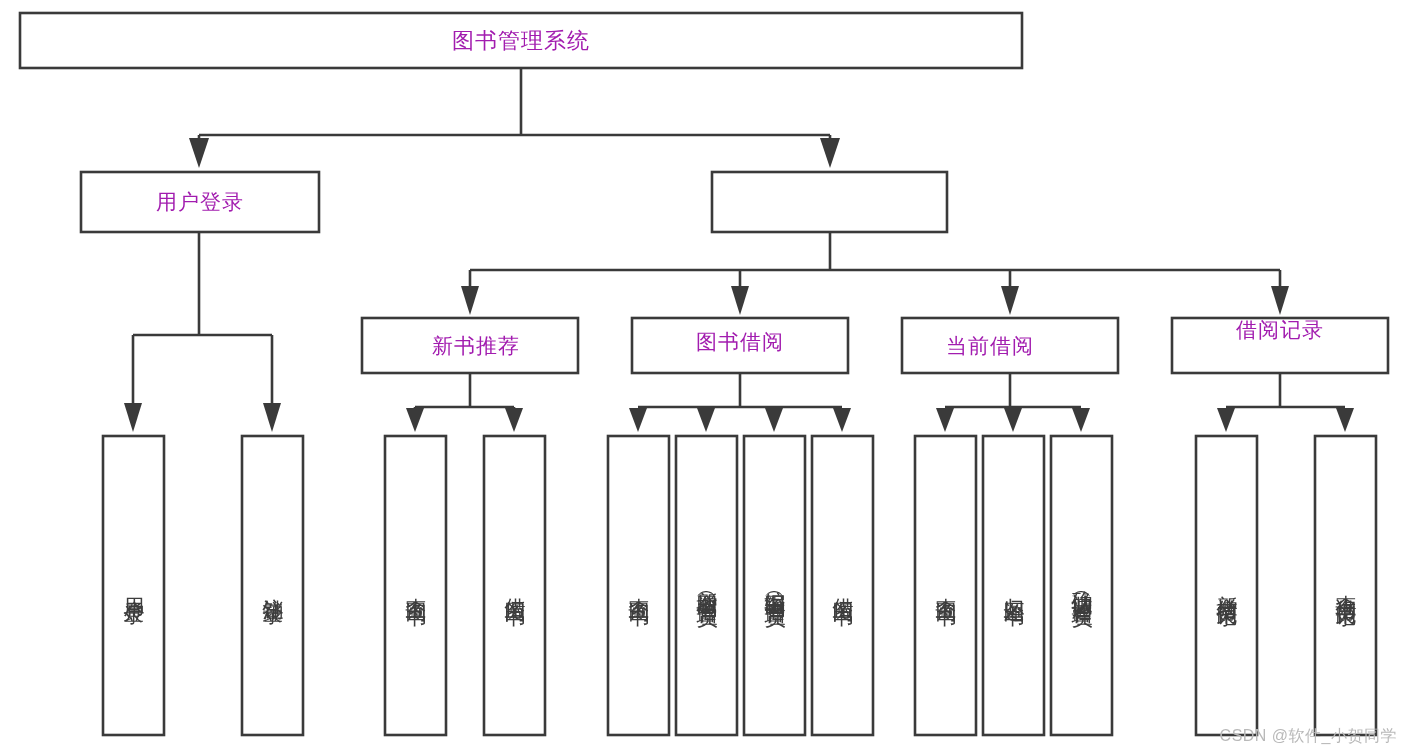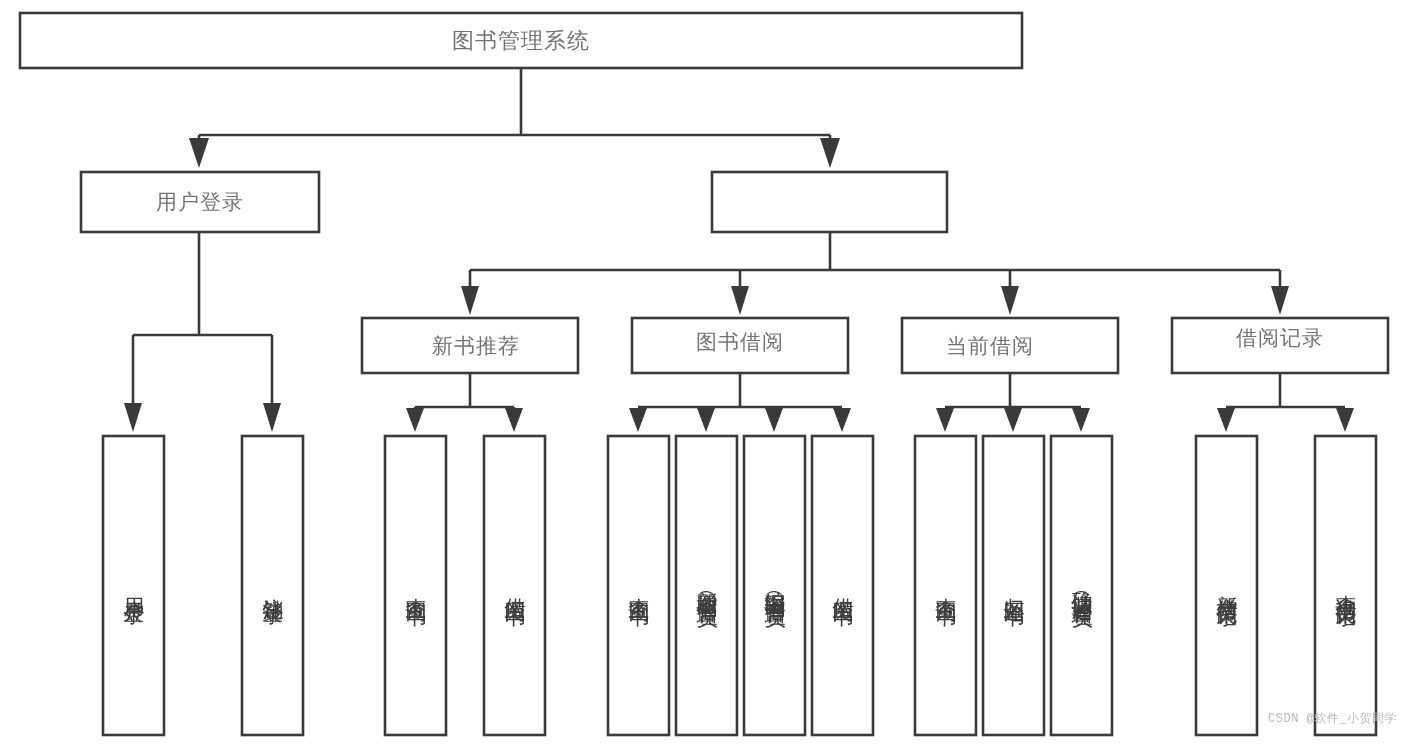--- a/index.html
+++ b/index.html
@@ -56,34 +56,34 @@
     white-space: nowrap;
     pointer-events: none;
   }
   .hlabel-wrap {
     position: absolute;
     display: flex;
     align-items: center;
     justify-content: center;
     font-family: "DejaVu Sans", "Liberation Sans", sans-serif;
     font-size: 21px;
-    color: #737373;
+    color: #a21caf;
     letter-spacing: 1px;
     white-space: nowrap;
     pointer-events: none;
   }
   .root-label-wrap {
     font-size: 22px;
   }
   #watermark {
     position: absolute;
     right: 8px;
-    bottom: 20px;
-    font-family: Liberation Mono, monospace;
-    font-size: 12px;
+    bottom: 0;
+    font-family: Liberation Sans, sans-serif;
+    font-size: 16px;
     color: #b9b9b9;
     white-space: nowrap;
     letter-spacing: 0.5px;
   }
 </style>
 </head>
 <body>
 
 <div id="diagram-root">
 
@@ -182,21 +182,21 @@
     <rect class="node-box" x="1315" y="436" width="61" height="299"></rect>
   </svg>
 
   <div class="hlabel-wrap root-label-wrap" style="left:20px; top:13px; width:1002px; height:55px;">图书管理系统</div>
 
   <div class="hlabel-wrap" style="left:81px; top:172px; width:238px; height:60px;">用户登录</div>
 
   <div class="hlabel-wrap" style="left:362px; top:318px; width:228px; height:55px;">新书推荐</div>
   <div class="hlabel-wrap" style="left:632px; top:318px; width:216px; height:48px;">图书借阅</div>
   <div class="hlabel-wrap" style="left:902px; top:318px; width:176px; height:55px;">当前借阅</div>
-  <div class="hlabel-wrap" style="left:1172px; top:318px; width:216px; height:39px;">借阅记录</div>
+  <div class="hlabel-wrap" style="left:1172px; top:310px; width:216px; height:39px;">借阅记录</div>
 
   <div class="vlabel-wrap" style="left:103px; top:436px; width:61px; height:299px;">用户登录</div>
   <div class="vlabel-wrap" style="left:242px; top:436px; width:61px; height:299px;">注销登录</div>
   <div class="vlabel-wrap" style="left:385px; top:436px; width:61px; height:299px;">查询图书</div>
   <div class="vlabel-wrap" style="left:484px; top:436px; width:61px; height:299px;">借阅图书</div>
   <div class="vlabel-wrap" style="left:608px; top:436px; width:61px; height:299px;">查询图书</div>
   <div class="vlabel-wrap" style="left:676px; top:436px; width:61px; height:299px;">新增图书（管理员）</div>
   <div class="vlabel-wrap" style="left:744px; top:436px; width:61px; height:299px;">编辑图书（管理员）</div>
   <div class="vlabel-wrap" style="left:812px; top:436px; width:61px; height:299px;">借阅图书</div>
   <div class="vlabel-wrap" style="left:915px; top:436px; width:61px; height:299px;">查询图书</div>

